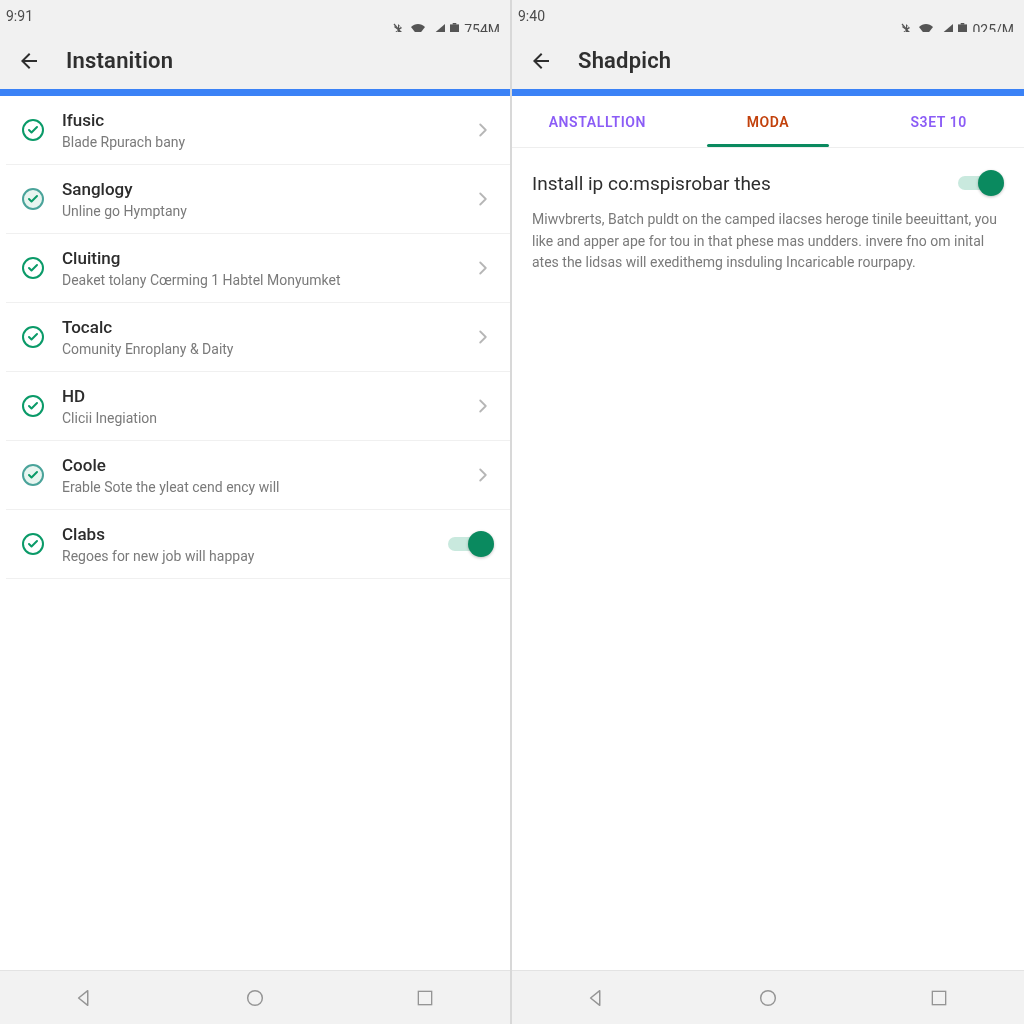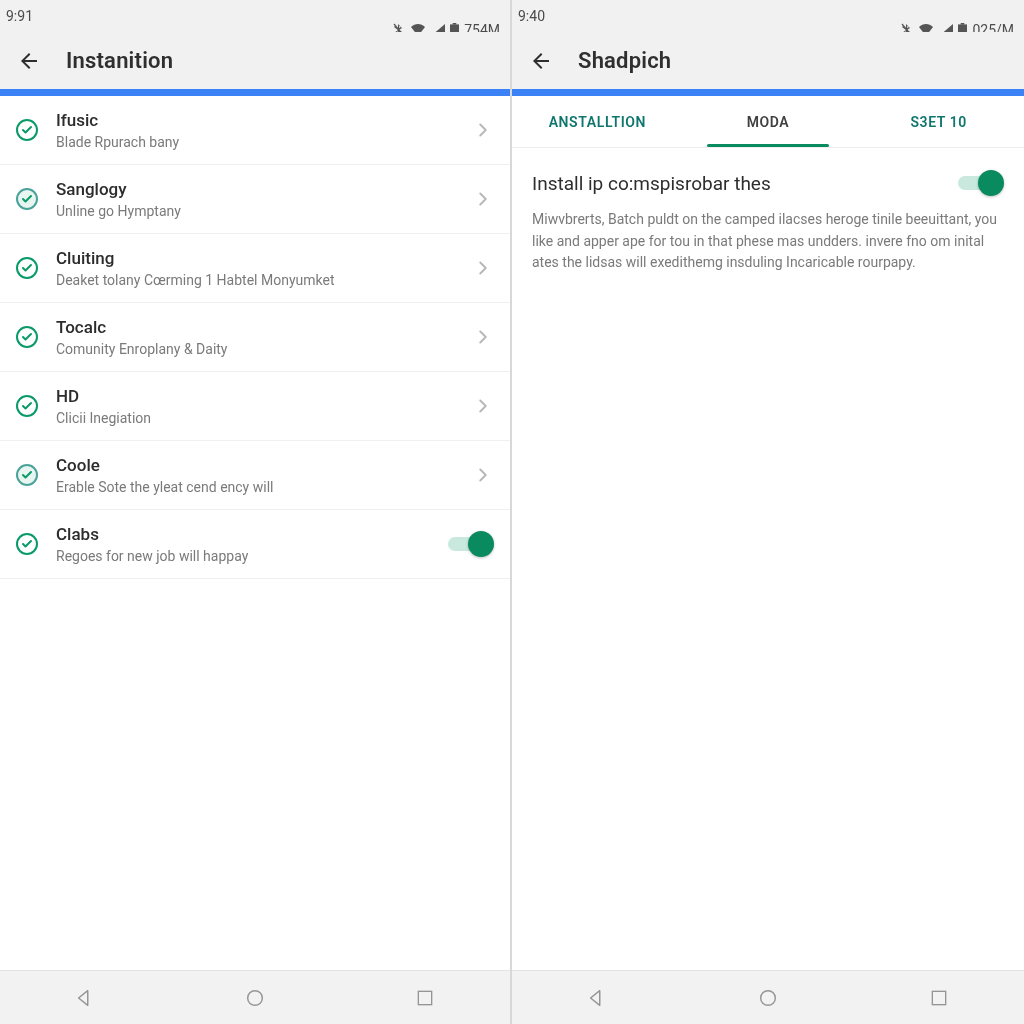--- a/index.html
+++ b/index.html
@@ -57,37 +57,37 @@
     border-bottom: 1px solid #eee;
   }
   .tab {
     flex: 1;
     display: flex;
     align-items: center;
     justify-content: center;
     font-size: 14px;
     font-weight: 600;
     letter-spacing: 0.6px;
-    color: #0f766e;
+    color: #8b5cf6;
     position: relative;
     cursor: pointer;
   }
-  .tab.active { color: #404040; }
+  .tab.active { color: #c2410c; }
   .tab.active::after {
     content: '';
     position: absolute;
     left: 14%; right: 14%;
     bottom: 0;
     height: 3px;
     background: #0a8a5f;
     border-radius: 2px;
   }
 
   
-  .list { flex: 1; background: #fff; overflow: hidden; }
+  .list { flex: 1; background: #fff; overflow: hidden; padding-left: 6px; }
   .row {
     display: flex;
     align-items: center;
     padding: 14px 16px 14px 14px;
     border-bottom: 1px solid #f0f0f0;
     gap: 16px;
     cursor: pointer;
   }
   .row .lead {
     width: 26px; height: 26px;

